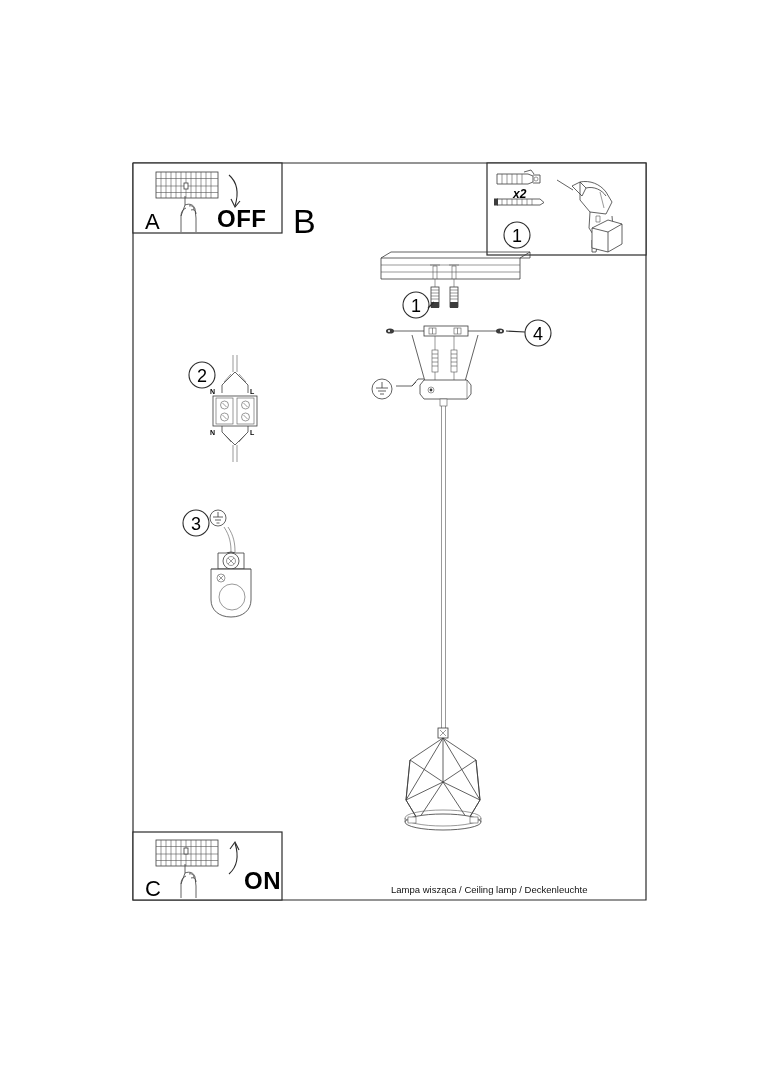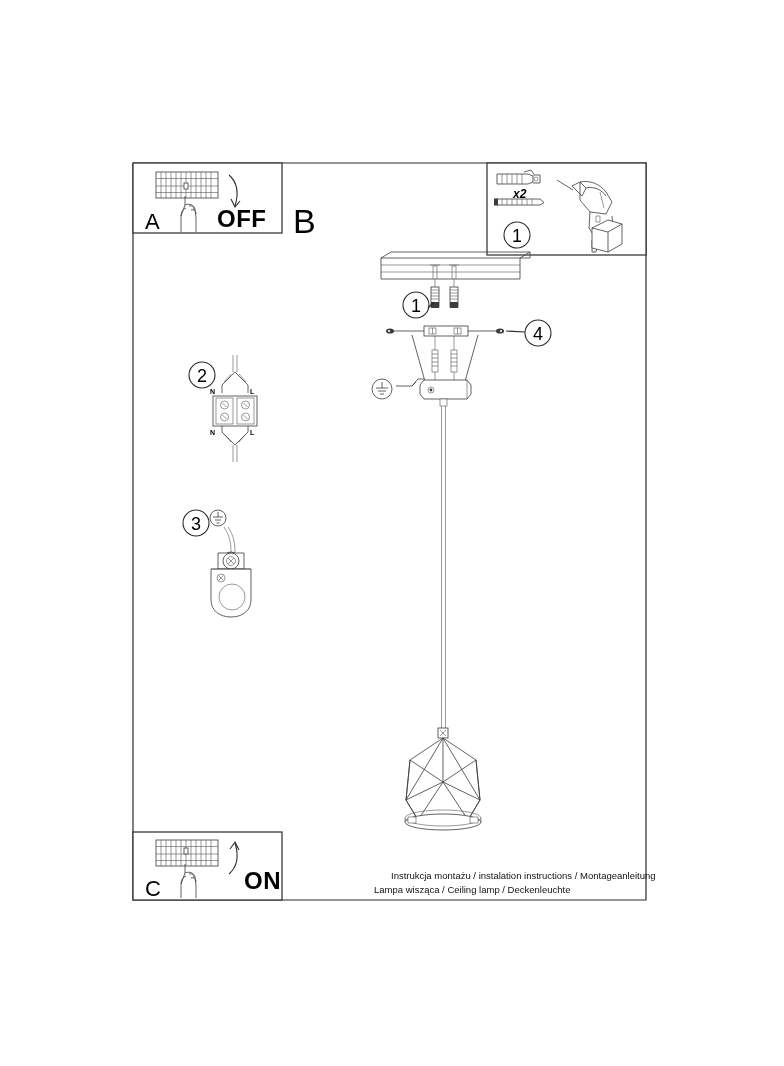--- a/index.html
+++ b/index.html
@@ -435,16 +435,15 @@
 
   <div class="txt nl-label" style="left:210px; top:388px;">N</div>
   <div class="txt nl-label" style="left:250px; top:388px;">L</div>
   <div class="txt nl-label" style="left:210px; top:429px;">N</div>
   <div class="txt nl-label" style="left:250px; top:429px;">L</div>
 
   <div class="txt letter-label" style="left:145px; top:878px;">C</div>
 
   <div class="txt switch-word" style="left:217px; top:869px;margin-left:27px;">ON</div>
 
-  <div class="txt footer-text" style="left:391px; top:869px;">Instrukcja montażu / instalation instructions / Montageanleitung</div>
-  <div class="txt footer-text" style="left:374px; top:883px;">Lampa wisząca / Ceiling lamp / Deckenleuchte</div>
+  <div class="txt footer-text" style="left:391px; top:883px;">Lampa wisząca / Ceiling lamp / Deckenleuchte</div>
 
 </div>
 
 </body></html>

